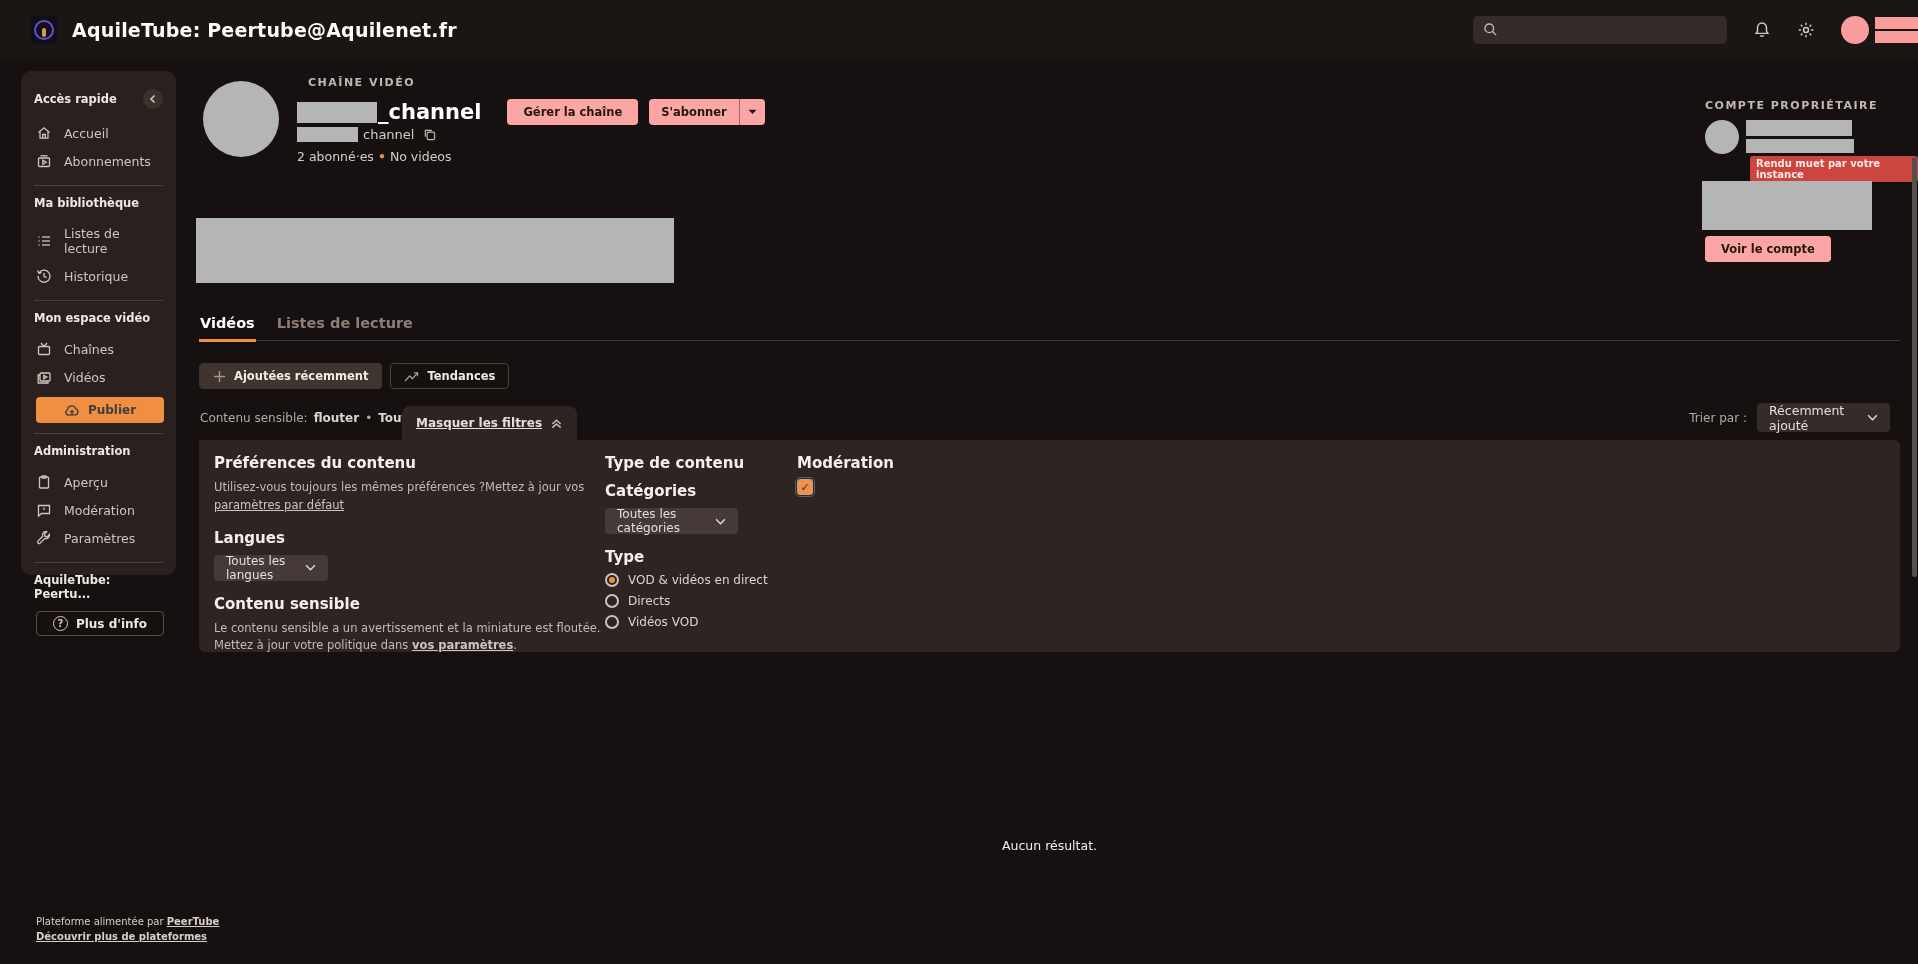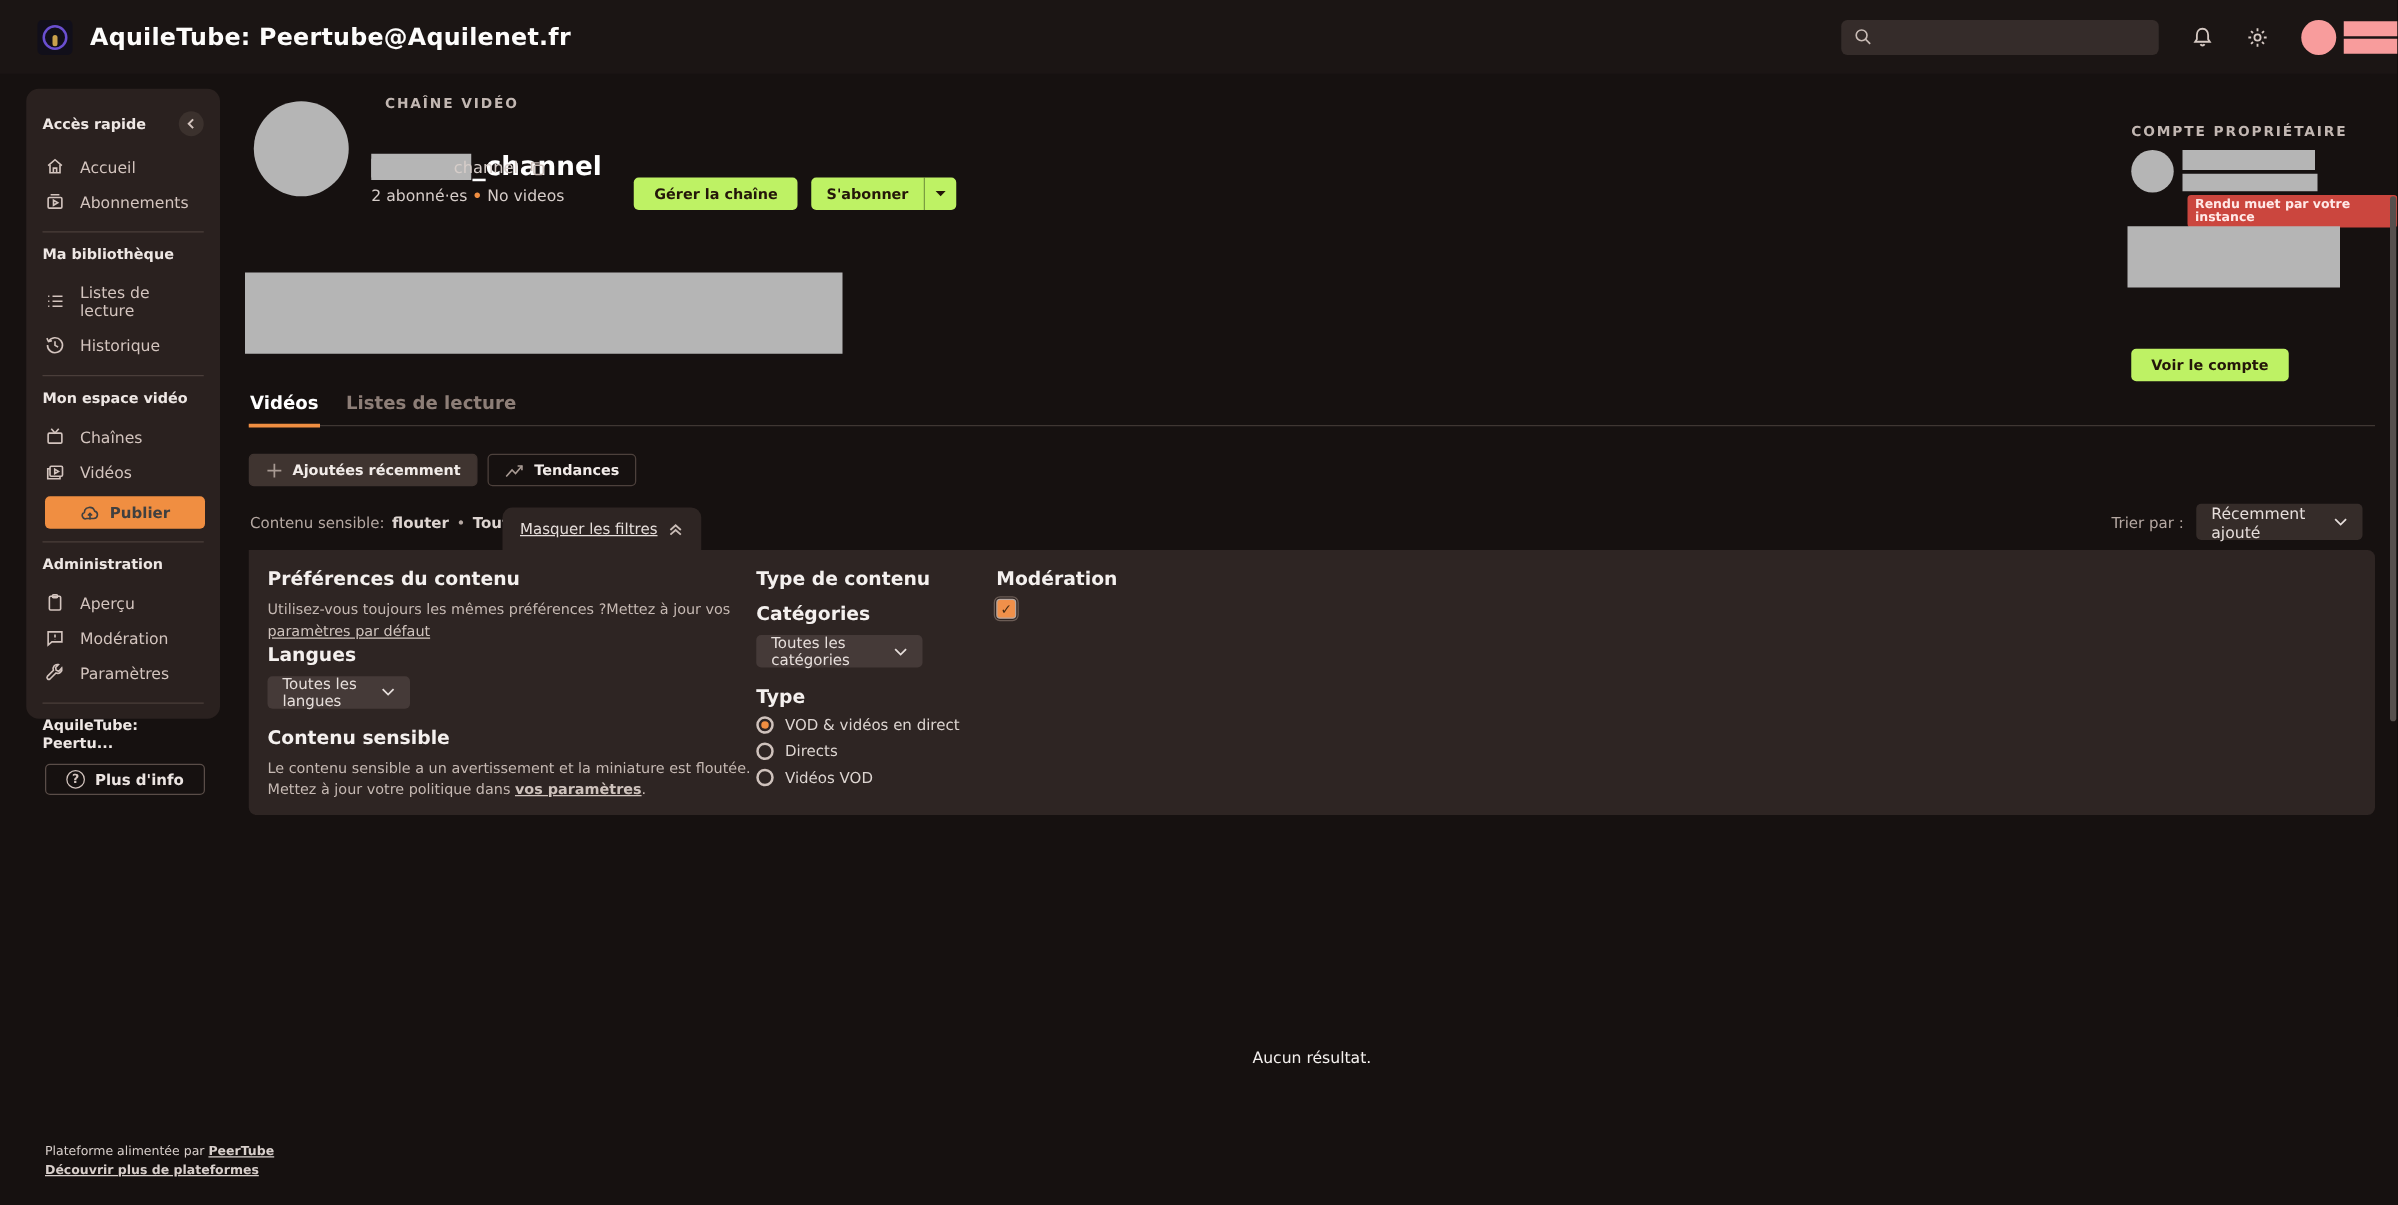--- a/index.html
+++ b/index.html
@@ -31,21 +31,21 @@
   .publish-btn{ margin:6px 2px 4px; height:26px; background:#f08e41; border:none; border-radius:4px; width:128px; display:flex; align-items:center; justify-content:center; gap:8px; font-weight:bold; font-size:12px; color:#404040; cursor:pointer; font-family:inherit;}
   .moreinfo-btn{ margin:10px 2px 0; height:25px; width:128px; background:transparent; border:1px solid #5a4d48; border-radius:4px; color:#ece5e2; font-weight:bold; font-size:12px; display:flex; align-items:center; justify-content:center; gap:8px; cursor:pointer; font-family:inherit;}
   .qmark{ width:15px; height:15px; border:1.4px solid #d3c4be; border-radius:50%; color:#d3c4be; font-size:10px; display:flex; align-items:center; justify-content:center; font-weight:bold;}
 
   
   .chan-avatar{ position:absolute; left:203px; top:81px; width:76px; height:76px; border-radius:50%; background:#b5b5b5;}
   .chan-kicker{ position:absolute; left:308px; top:76px; font-size:11px; font-weight:bold; letter-spacing:1.5px; color:#c2b7b2;}
   .chan-title-row{ position:absolute; left:297px; top:99px; display:flex; align-items:center; }
   .redact{ background:#b5b5b5; display:inline-block; }
   .chan-title{ font-size:21px; font-weight:bold; color:#fff; line-height:1; margin-right:26px;}
-  .btn-orange{ background:#bef264; color:#241609; border:none; border-radius:4px; font-weight:bold; font-size:11.5px; height:26px; padding:0 16px; cursor:pointer; font-family:inherit;margin-top:43px;}
+  .btn-orange{ background:#fca5a5; color:#241609; border:none; border-radius:4px; font-weight:bold; font-size:11.5px; height:26px; padding:0 16px; cursor:pointer; font-family:inherit;}
   .subscribe{ display:flex; align-items:center; padding:0; margin-left:11px; overflow:hidden;}
   .subscribe .txt{ padding:0 12px; }
   .subscribe .caret{ border-left:1px solid rgba(0,0,0,.35); height:100%; display:flex; align-items:center; padding:0 8px;}
   .chan-handle-row{ position:absolute; left:297px; top:127px; display:flex; align-items:center; gap:5px; font-size:13px; color:#d6cdc9;}
   .chan-stats{ position:absolute; left:297px; top:149px; font-size:12.5px; color:#d6cdc9; display:flex; gap:4px; align-items:center;}
   .dot-orange{ color:#f08e41; font-weight:bold; }
   .banner-redact{ position:absolute; left:196px; top:218px; width:478px; height:65px; background:#b5b5b5;}
 
   
   .owner-kicker{ position:absolute; left:1705px; top:99px; font-size:11px; font-weight:bold; letter-spacing:1.5px; color:#c2b7b2;}
@@ -64,21 +64,21 @@
   
   .toolbar{ position:absolute; left:199px; top:363px; display:flex; gap:8px;}
   .tool-btn{ height:26px; display:flex; align-items:center; gap:8px; font-size:11.5px; font-weight:bold; color:#f2ece9; border-radius:4px; padding:0 13px; cursor:pointer; background:transparent; border:1px solid #4d413c; font-family:inherit;}
   .tool-btn.active{ background:#3f3430; border-color:#3f3430;}
   .tool-btn svg{ color:#a89a93; }
 
   
   .filter-summary{ position:absolute; left:200px; top:411px; font-size:12px; color:#b5a8a2; display:flex; gap:6px; align-items:center;}
   .filter-summary b{ color:#ddd4d0; }
   .hide-filters-tab{ position:absolute; left:402px; top:406px; height:34px; background:#2e2523; border-radius:8px 8px 0 0; display:flex; align-items:center; gap:8px; padding:0 14px; font-size:12px; color:#e6dedb; cursor:pointer;}
-  .hide-filters-tab .lbl{ text-decoration:underline; font-weight:normal;}
+  .hide-filters-tab .lbl{ text-decoration:underline; font-weight:bold;}
   .sort-row{ position:absolute; right:28px; top:403px; display:flex; align-items:center; gap:10px;}
   .sort-label{ font-size:12px; color:#b5a8a2;}
   .select{ background:#352c29; border-radius:4px; height:29px; display:flex; align-items:center; justify-content:space-between; color:#e6dedb; font-size:12.5px; padding:0 12px; cursor:pointer;}
   .sort-select{ width:133px; }
 
   
   .panel{ position:absolute; left:199px; top:440px; width:1701px; height:212px; background:#2e2523; border-radius:0 6px 6px 6px; padding:14px 0;}
   .panel-cols{ display:flex; }
   .col1{ width:406px; padding-left:15px;}
   .col2{ width:192px; }
@@ -364,21 +364,21 @@
     </div>
   </div>
 
   <div class="panel">
     <div class="panel-cols">
       <div class="col1">
         <div class="p-h">Préférences du contenu</div>
         <div class="p-small">
           <span>Utilisez-vous toujours les mêmes préférences ?Mettez à jour vos </span><span class="p-link">paramètres par défaut</span>
         </div>
-        <div class="p-h" style="">Langues</div>
+        <div class="p-h" style="margin-top:14px;">Langues</div>
         <div class="select lang-select">
           <span>Toutes les langues</span>
           <span>
               <svg width="11" height="7" viewBox="0 0 12 8" fill="none" stroke="currentColor" stroke-width="1.6">
                 <polyline points="1,1.5 6,6.5 11,1.5"></polyline>
               </svg>
             </span>
         </div>
         <div class="p-h" style="margin-top:12px;">Contenu sensible</div>
         <div class="p-small">Le contenu sensible a un avertissement et la miniature est floutée.</div>

